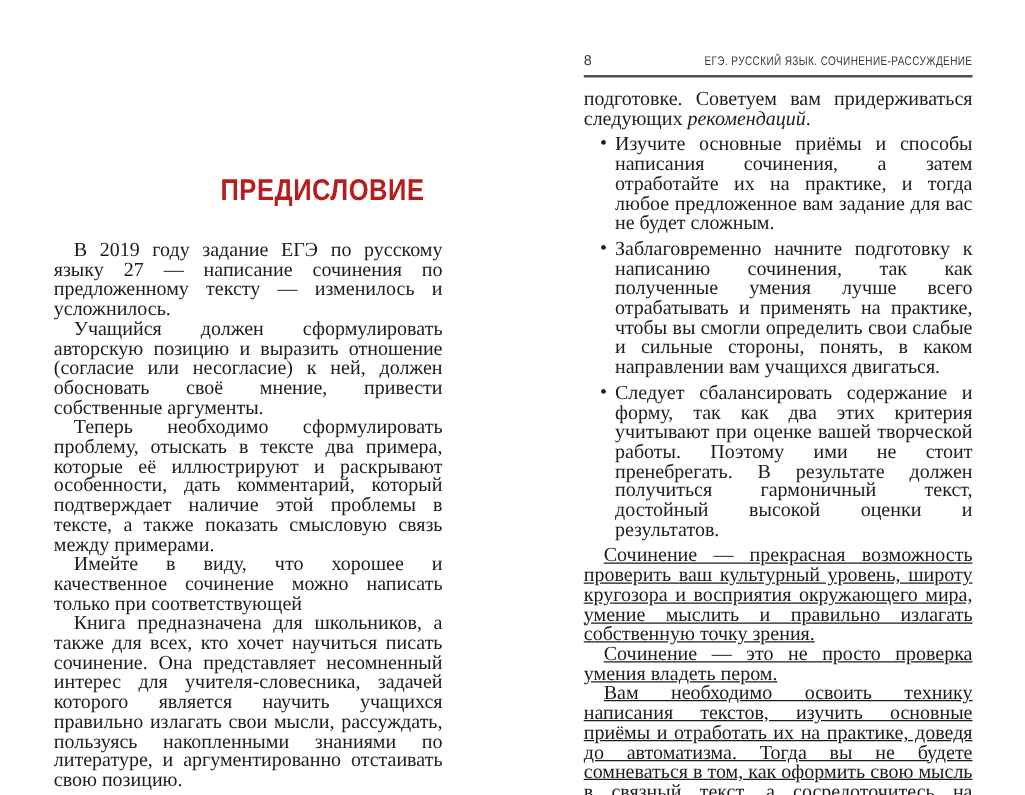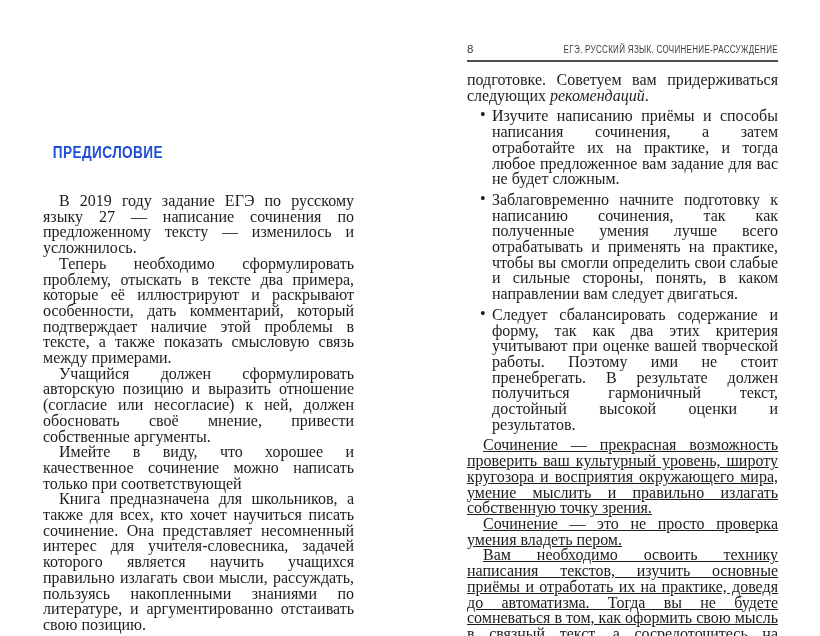--- a/index.html
+++ b/index.html
@@ -19,26 +19,26 @@
     position: absolute;
     top: 0;
     width: 311px;
   }
   .page-col.left  { left: 43px;  }
   .page-col.right { left: 467px; }
 
   
   .chapter-title {
     margin: 141px 0 0 0;
-    text-align: left;
+    text-align: right;
     font-family: "Liberation Sans", sans-serif;
     font-weight: bold;
-    font-size: 16px;
+    font-size: 24px;
     line-height: 23px;
-    color: #1d4ed8;
+    color: #b91c1c;
     letter-spacing: 0.5px;
     white-space: nowrap;
   }
   .chapter-title .squeeze {
     display: inline-block;
     transform: scaleX(0.85);
     transform-origin: 50% 50%;
   }
   .left .body-text { margin-top: 29px; }
 
@@ -104,42 +104,42 @@
 </style>
 </head>
 <body>
 
 <div class="page-col left">
   <h1 class="chapter-title">
     <span class="squeeze">ПРЕДИСЛОВИЕ</span>
   </h1>
   <div class="body-text">
     <p>В 2019 году задание ЕГЭ по русскому языку 27 — написание сочинения по предложенному тексту — изменилось и усложнилось.</p>
+    <p>Учащийся должен сформулировать авторскую позицию и выразить отношение (согласие или несогласие) к ней, должен обосновать своё мнение, привести собственные аргументы.</p>
     <p>Теперь необходимо сформулировать проблему, отыскать в тексте два примера, которые её иллюстрируют и раскрывают особенности, дать комментарий, который подтверждает наличие этой проблемы в тексте, а также показать смысловую связь между примерами.</p>
-    <p>Учащийся должен сформулировать авторскую позицию и выразить отношение (согласие или несогласие) к ней, должен обосновать своё мнение, привести собственные аргументы.</p>
     <p>Имейте в виду, что хорошее и качественное сочинение можно написать только при соответствующей</p>
     <p>Книга предназначена для школьников, а также для всех, кто хочет научиться писать сочинение. Она представляет несомненный интерес для учителя-словесника, задачей которого является научить учащихся правильно излагать свои мысли, рассуждать, пользуясь накопленными знаниями по литературе, и аргументированно отстаивать свою позицию.</p>
   </div>
 </div>
 
 <div class="page-col right">
   <div class="page-header">
     <span class="page-number">8</span>
     <span class="running-title">ЕГЭ. РУССКИЙ ЯЗЫК. СОЧИНЕНИЕ-РАССУЖДЕНИЕ</span>
   </div>
   <div class="body-text">
     <p class="noindent"><span>подготовке. Советуем вам придерживаться следующих </span><span class="italic">рекомендаций</span><span>.</span></p>
     <ul class="recommendations">
       <li>
         <span class="bullet">•</span>
-        <span>Изучите написанию приёмы и способы написания сочинения, а затем отработайте их на практике, и тогда любое предложенное вам задание для вас не будет сложным.</span>
+        <span>Изучите основные приёмы и способы написания сочинения, а затем отработайте их на практике, и тогда любое предложенное вам задание для вас не будет сложным.</span>
       </li>
       <li>
         <span class="bullet">•</span>
-        <span>Заблаговременно начните подготовку к написанию сочинения, так как полученные умения лучше всего отрабатывать и применять на практике, чтобы вы смогли определить свои слабые и сильные стороны, понять, в каком направлении вам следует двигаться.</span>
+        <span>Заблаговременно начните подготовку к написанию сочинения, так как полученные умения лучше всего отрабатывать и применять на практике, чтобы вы смогли определить свои слабые и сильные стороны, понять, в каком направлении вам учащихся двигаться.</span>
       </li>
       <li>
         <span class="bullet">•</span>
         <span>Следует сбалансировать содержание и форму, так как два этих критерия учитывают при оценке вашей творческой работы. Поэтому ими не стоит пренебрегать. В результате должен получиться гармоничный текст, достойный высокой оценки и результатов.</span>
       </li>
     </ul>
     <div class="closing">
       <p>Сочинение — прекрасная возможность проверить ваш культурный уровень, широту кругозора и восприятия окружающего мира, умение мыслить и правильно излагать собственную точку зрения.</p>
       <p>Сочинение — это не просто проверка умения владеть пером.</p>
       <p>Вам необходимо освоить технику написания текстов, изучить основные приёмы и отработать их на практике, доведя до автоматизма. Тогда вы не будете сомневаться в том, как оформить свою мысль в связный текст, а сосредоточитесь на обдумывании содержательной стороны.</p>

